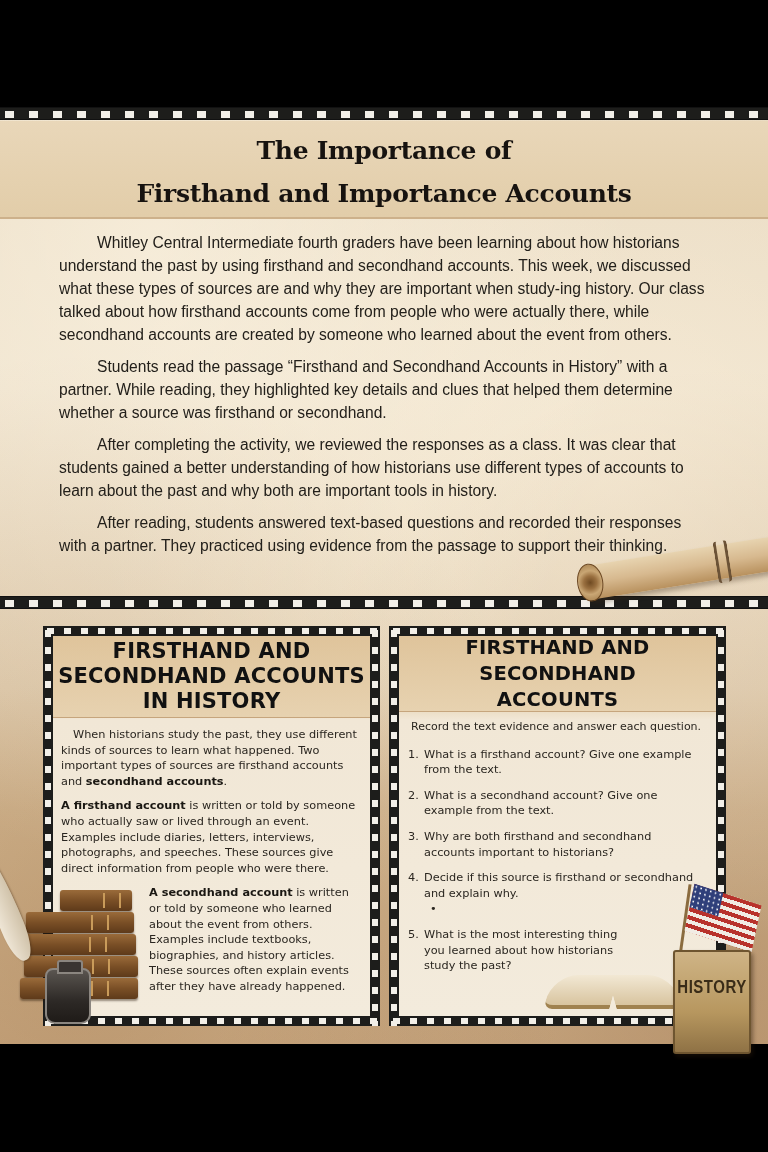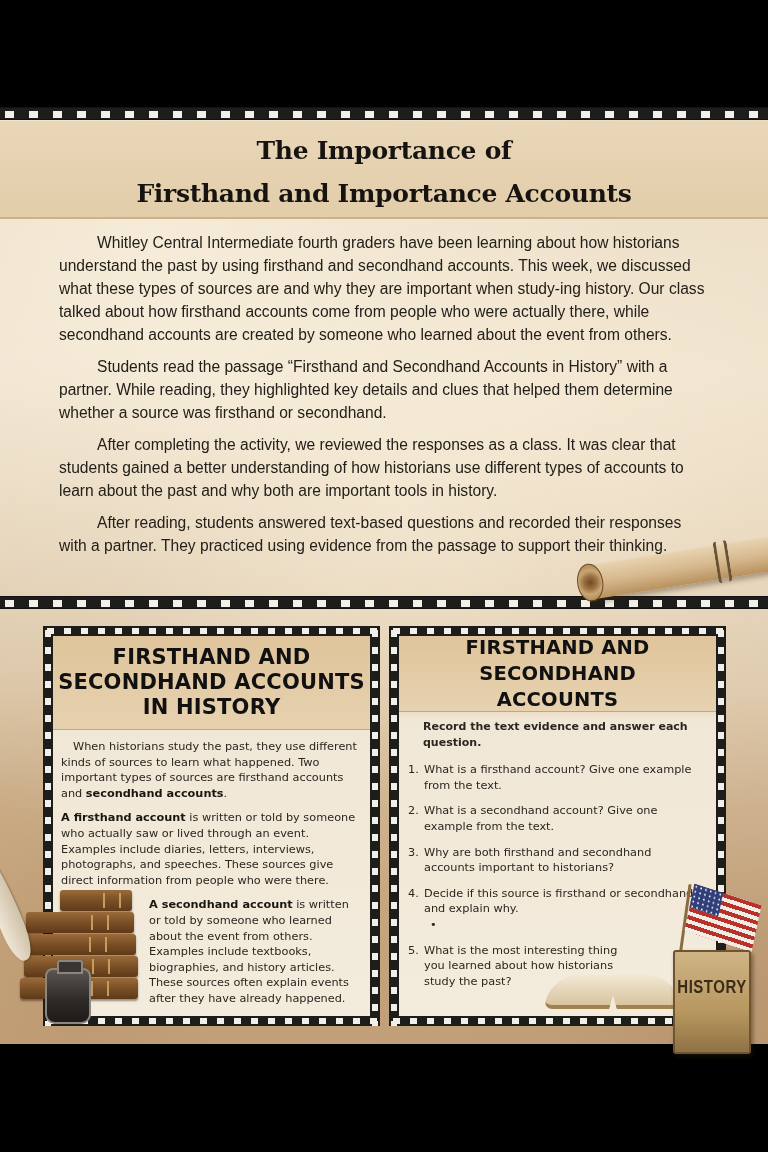--- a/index.html
+++ b/index.html
@@ -88,40 +88,40 @@
     background-repeat: no-repeat;
   }
   .card.left { left: 43px; width: 337px; }
   .card.right { left: 389px; width: 337px; }
   .card-inner {
     position: relative; width: 100%; height: 100%;
     background: linear-gradient(180deg, #e3cba4 0%, #e8d6b8 18%, #f1e7d6 22%, #f3ebdc 100%);
     overflow: hidden;
   }
   .card-head {
-    height: 94px; background: linear-gradient(180deg, #dfc49b 0%, #e7d2b0 100%);
+    height: 82px; background: linear-gradient(180deg, #dfc49b 0%, #e7d2b0 100%);
     border-bottom: 1px solid rgba(160,120,80,0.4);
     display: flex; align-items: center; justify-content: center; text-align: center;
   }
   .card-title {
     font-family: "DejaVu Sans", sans-serif; font-weight: bold; color: #111;
     font-size: 21px; line-height: 25px; letter-spacing: 0.2px; text-transform: uppercase;
   }
   .card.right .card-title { font-size: 19.5px; line-height: 26px; }
 
   .card-body {
     padding: 9px 8px 0 8px; font-family: "DejaVu Sans", sans-serif; font-size: 11.3px;
     line-height: 15.6px; color: #2a2620;
   }
   .card.left .card-body p { margin-bottom: 9px; }
   .card.left .card-body p.p1 { text-indent: 12px; }
   .card.left .card-body p.p3 { margin-left: 88px; margin-right: 2px; }
   .card-body strong { font-weight: bold; color: #1a1712; }
 
-  .instructions { font-weight: bold; font-size: 11px; margin: -2px 0 12px 16px; }
+  .instructions { font-weight: normal; font-size: 11px; margin: -2px 0 12px 4px; }
   ol.questions { list-style: none; }
   ol.questions li { display: flex; margin-bottom: 10px; padding-right: 8px; }
   ol.questions li .num { width: 17px; flex: 0 0 17px; padding-left: 1px; }
   ol.questions li .qbody { flex: 1; }
   .bullet { padding-left: 6px; display: flex; }
   .bullet .dot { width: 8px; flex: 0 0 8px; }
   .q5 { padding-right: 90px !important; }
 
   
   .books { position: absolute; left: 12px; top: 890px; width: 128px; height: 128px; }

